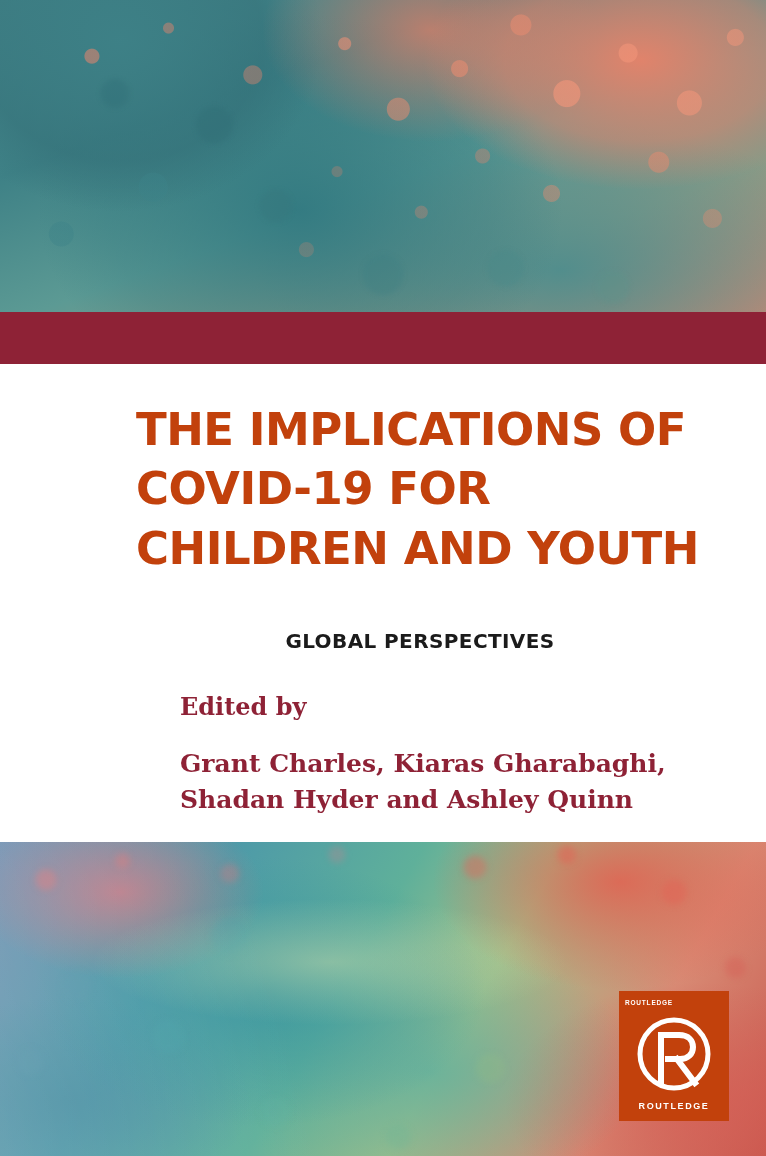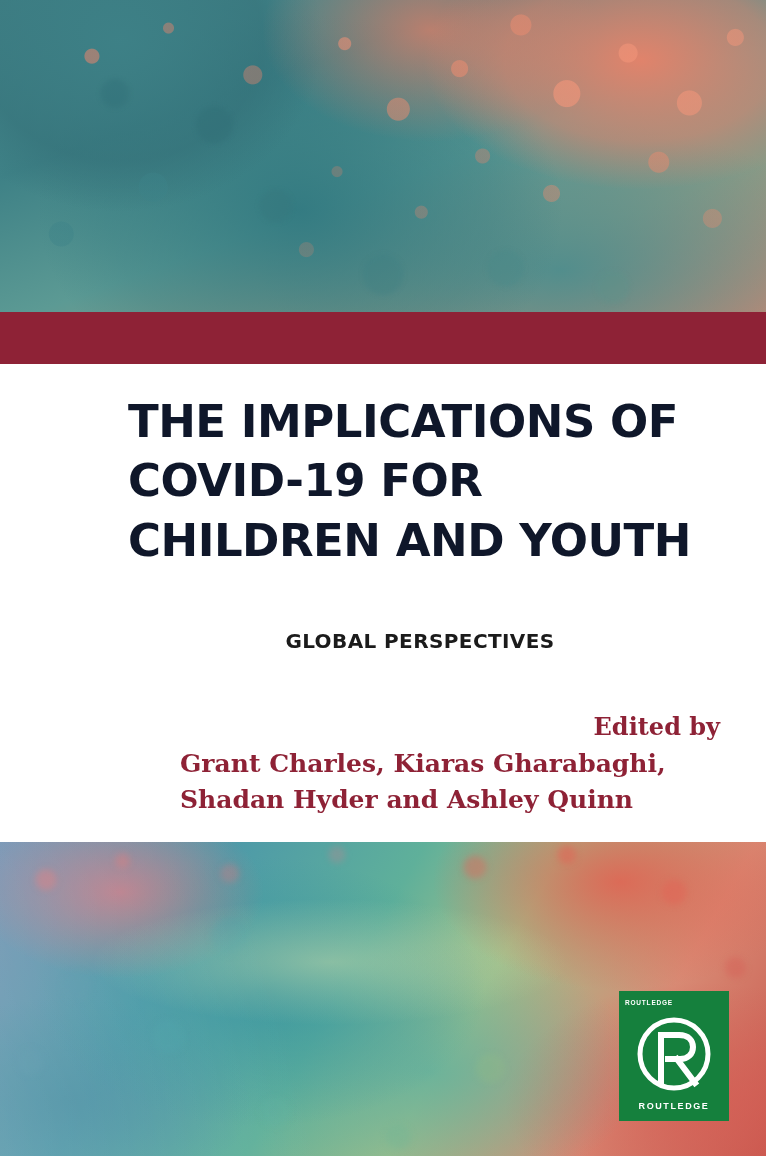--- a/index.html
+++ b/index.html
@@ -94,27 +94,27 @@
     width: 766px;
     height: 478px;
     background: #ffffff;
   }
 
   .title {
     position: absolute;
     left: 120px;
     top: 20px;
     width: 600px;
-    margin: 8px;
+    margin: 16px;
     font-family: "DejaVu Sans", sans-serif;
     font-weight: 700;
     font-size: 45px;
     line-height: 1.32;
     letter-spacing: -0.5px;
-    color: #0f172a;
+    color: #c2410c;
     text-transform: uppercase;
   }
 
   .subtitle {
     position: absolute;
     left: 120px;
     top: 265px;
     width: 600px;
     margin: 0;
     font-family: "DejaVu Sans", sans-serif;
@@ -122,28 +122,28 @@
     font-size: 20px;
     letter-spacing: 0.4px;
     color: #1b1b1b;
     text-transform: uppercase;
     text-align: center;
   }
 
   .edited-by {
     position: absolute;
     left: 180px;
-    top: 348px;
+    top: 328px;
     width: 540px;
     margin: 0;
     font-family: "DejaVu Serif", serif;
     font-weight: 700;
     font-size: 24px;
     color: #8e2236;
-    text-align: right;
+    text-align: left;
   }
 
   .editors {
     position: absolute;
     left: 180px;
     top: 382px;
     width: 560px;
     margin: 0;
     font-family: "DejaVu Serif", serif;
     font-weight: 700;
@@ -199,21 +199,21 @@
       radial-gradient(ellipse 340px 90px at 330px 120px, rgba(214,226,170,0.45) 0%, rgba(214,226,170,0) 70%);
   }
 
   
   .logo {
     position: absolute;
     left: 619px;
     top: 991px;
     width: 110px;
     height: 130px;
-    background: #15803d;
+    background: #c2410c;
   }
   .logo .logo-label {
     position: absolute;
     left: 6px;
     top: 8px;
     font-family: "Liberation Sans", sans-serif;
     font-size: 6.5px;
     letter-spacing: 0.8px;
     color: #ffffff;
     font-weight: 700;

